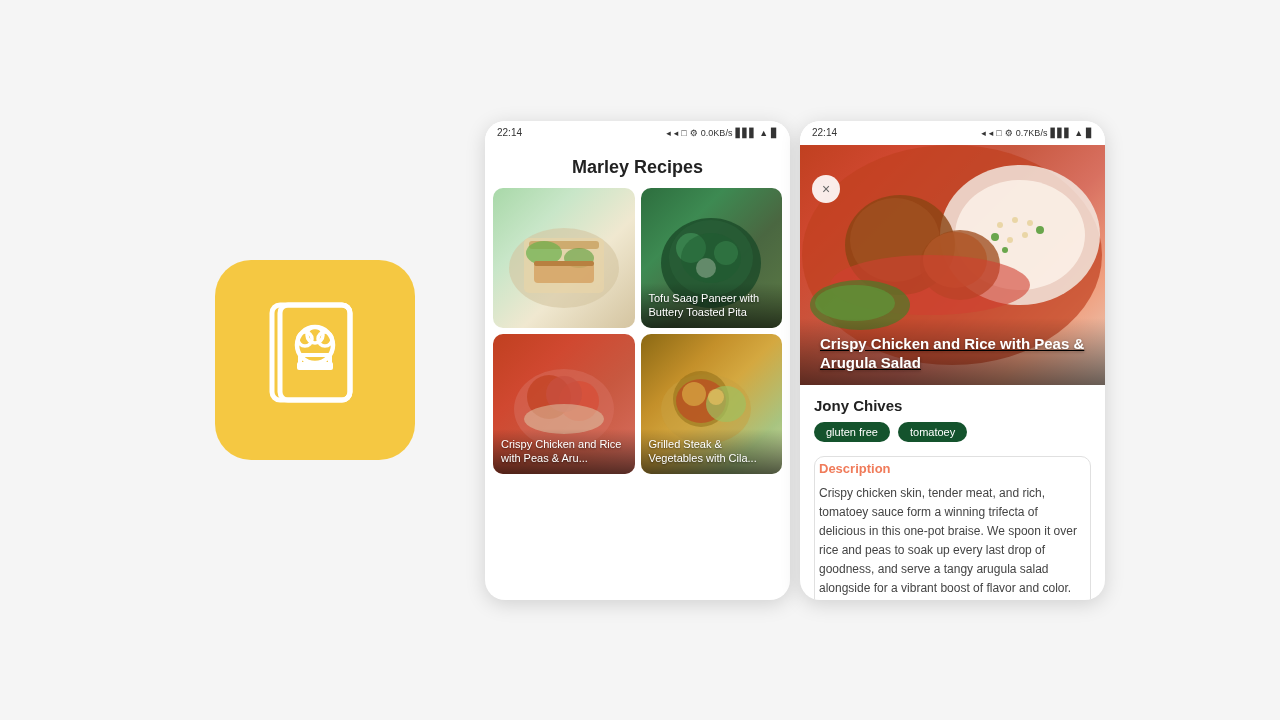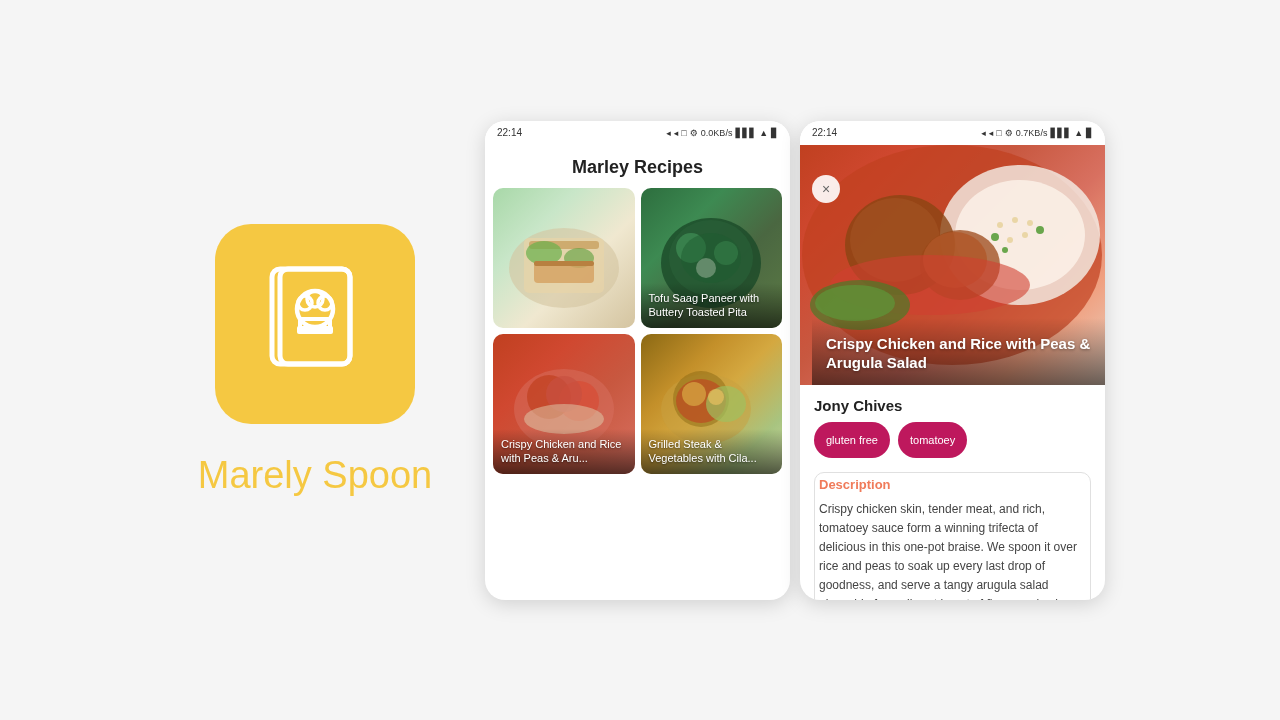--- a/index.html
+++ b/index.html
@@ -197,24 +197,25 @@
       font-size: 14px;
       color: #666;
       cursor: pointer;
       z-index: 10;
       border: none;
     }
 
     .hero-title-overlay {
       position: absolute;
       bottom: 0;
-      left: 12px;
+      left: 0;
       right: 0;
-      padding: 16px 14px 12px;
+      padding: 16px 20px 12px;
       background: linear-gradient(transparent, rgba(0,0,0,0.55));
+      text-decoration: underline;
     }
 
     .hero-title-text {
       color: #fff;
       font-size: 15px;
       font-weight: 600;
       line-height: 1.3;
       text-shadow: 0 1px 3px rgba(0,0,0,0.4);
     }
 
@@ -230,25 +231,25 @@
     }
 
     .tags {
       display: flex;
       gap: 8px;
       margin-bottom: 14px;
       flex-wrap: wrap;
     }
 
     .tag {
-      background: #be185d;
+      background: #14532d;
       color: #fff;
       font-size: 11px;
       font-weight: 500;
-      padding: 12px 12px;
+      padding: 4px 12px;
       border-radius: 20px;
     }
 
     .description-box {
       border: 1px solid #e0e0e0;
       border-radius: 10px;
       padding: 4px;
     }
 
     .description-label {
@@ -284,21 +285,20 @@
 
         <circle cx="65" cy="50" r="18" fill="none" stroke="white" stroke-width="4.5"></circle>
         <rect x="50" y="60" width="30" height="12" rx="2" fill="none" stroke="white" stroke-width="4"></rect>
         <rect x="47" y="67" width="36" height="8" rx="2" fill="white"></rect>
 
         <circle cx="55" cy="44" r="7" fill="none" stroke="white" stroke-width="3.5"></circle>
         <circle cx="65" cy="40" r="8" fill="none" stroke="white" stroke-width="3.5"></circle>
         <circle cx="75" cy="44" r="7" fill="none" stroke="white" stroke-width="3.5"></circle>
       </svg>
     </div>
-    <div class="app-name">Marely Spoon</div>
   </div>
 
   <div class="phones-container">
 
     <div class="phone">
       <div class="status-bar">
         <span class="status-left">22:14</span>
         <div class="status-icons">
           <span class="icon-small">◂</span>
           <span class="icon-small">◂</span>

